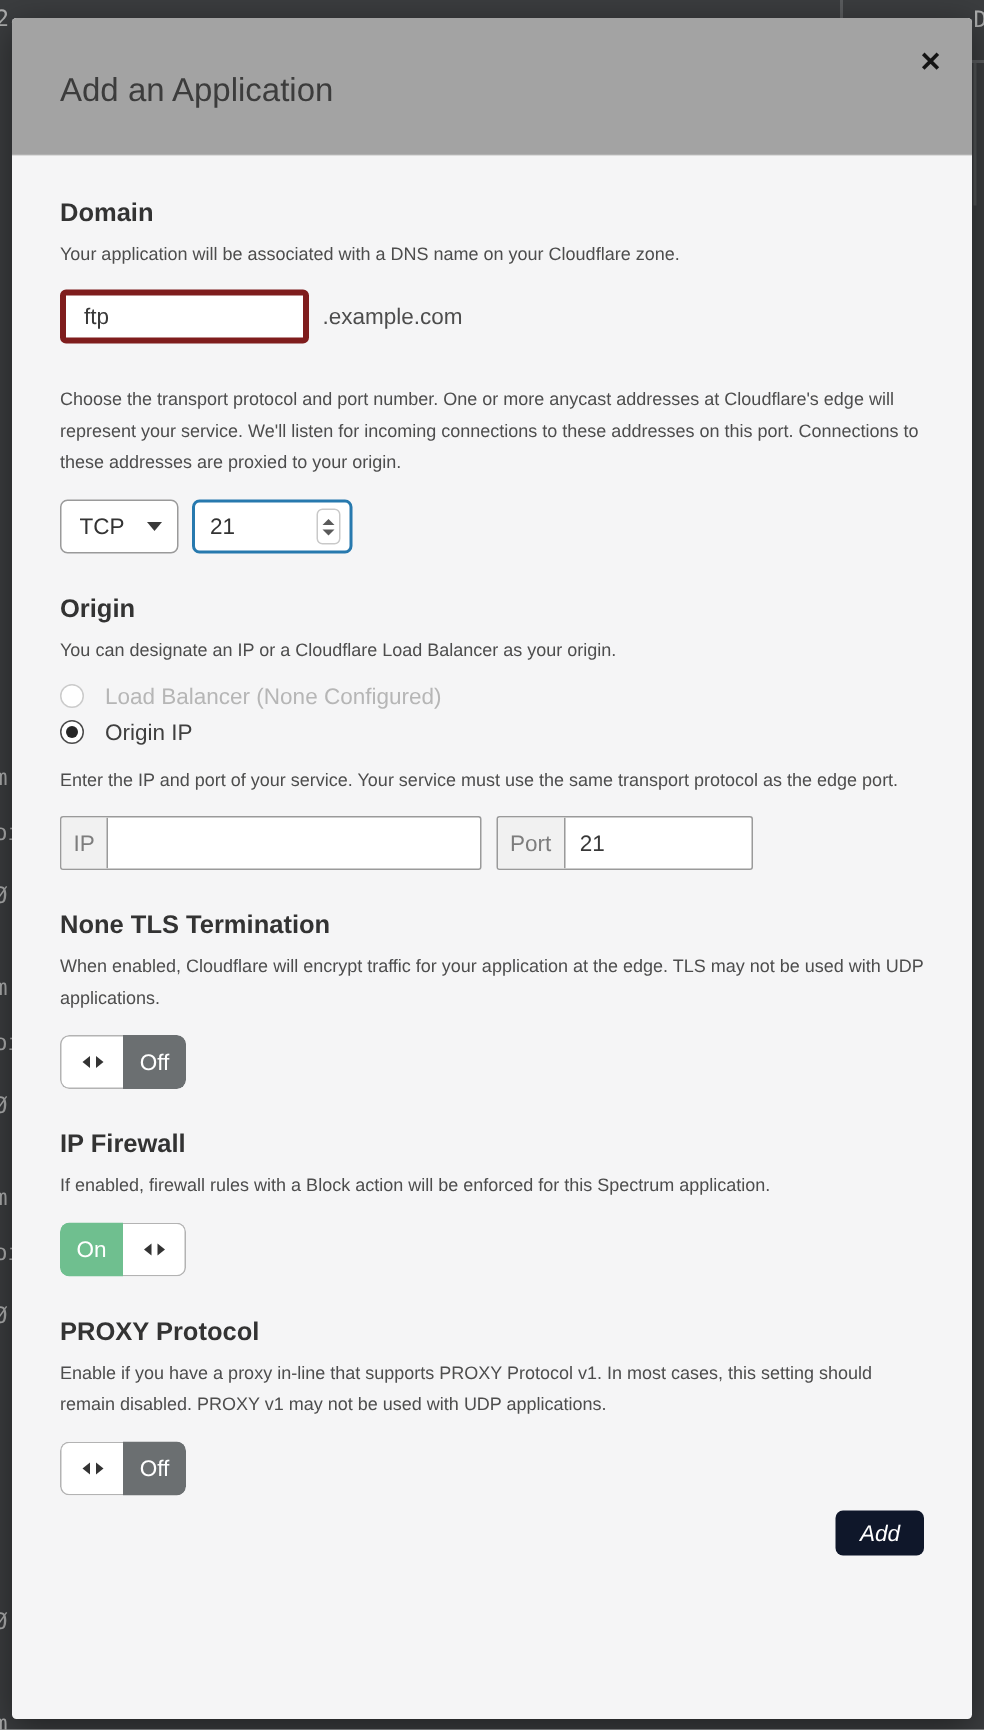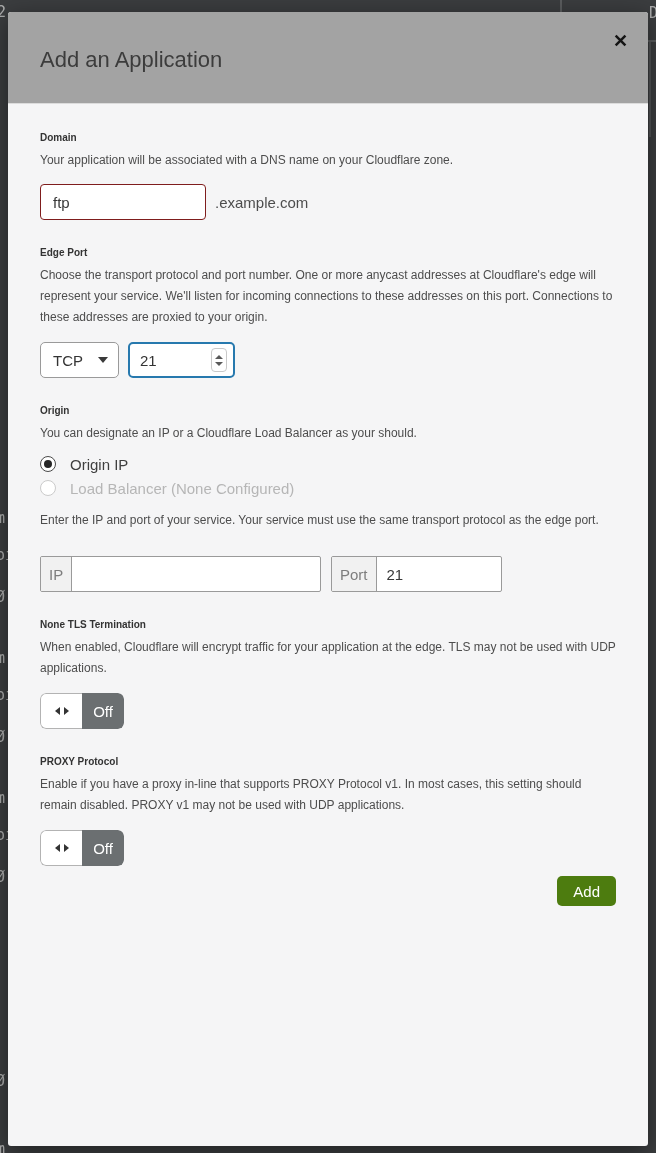--- a/index.html
+++ b/index.html
@@ -46,27 +46,27 @@
   .close-btn {
     position: absolute; top: 16px; right: 14px;
     font-size: 18px; font-weight: 700; color: #141414;
     background: none; border: none; cursor: pointer;
     padding: 4px 6px; line-height: 1;
     font-family: "Liberation Sans", sans-serif;
   }
   .modal-body { padding: 28px 32px 0 32px; flex: 1; }
 
   .section { margin-bottom: 27px; }
-  .section-heading { font-size: 10px; font-weight: 700; color: #333333; margin-bottom: 7px; }
+  .section-heading { font-size: 17px; font-weight: 700; color: #333333; margin-bottom: 7px; }
   .section-desc { font-size: 12px; color: #4d4d4d; line-height: 21px; margin-bottom: 13px; max-width: 576px; }
 
   
   .text-input {
     height: 36px;
-    border: 1px solid #7f1d1d;
+    border: 4px solid #7f1d1d;
     border-radius: 4px;
     background: #fff;
     font-size: 15px; color: #383838;
     padding: 0 12px;
     font-family: "Liberation Sans", sans-serif;
     outline: none;
   }
   .domain-row { display: flex; align-items: center; }
   .domain-input { width: 166px; }
   .domain-suffix { margin-left: 9px; font-size: 15px; color: #4d4d4d; }
@@ -122,21 +122,21 @@
   .radio-outer.disabled { border-color: #cbcbcb; }
   .radio-label { margin-left: 14px; font-size: 15px; color: #3f3f3f; }
   .radio-label.disabled { color: #b6b6b6; }
   .radio-row.disabled { cursor: default; }
 
   
   .ip-row { display: flex; gap: 10px; }
   .input-group {
     display: flex; height: 36px;
     border: 1px solid #9a9a9a; border-radius: 2px;
-    background: #fff; align-items: stretch; overflow: hidden; margin-top: 12px;
+    background: #fff; align-items: stretch; overflow: hidden;
   }
   .ip-group { width: 281px; }
   .port-group { width: 171px; }
   .input-prefix {
     background: #f1f1f1; color: #7d7d7d; font-size: 15px;
     display: flex; align-items: center;
     padding: 0 8px; border-right: 1px solid #9a9a9a; flex: none;
   }
   .input-value-field {
     border: none; outline: none; background: transparent;
@@ -161,26 +161,27 @@
   .knob-right { border-radius: 0 6px 6px 0; border-left: none; }
   .seg-off { background: #6b6f71; color: #ffffff; border-radius: 0 6px 6px 0; }
   .seg-on  { background: #6fbf8f; color: #ffffff; border-radius: 6px 0 0 6px; }
   .arrows { display: flex; gap: 4px; align-items: center; }
   .arr-l { width:0; height:0; border-top:4px solid transparent; border-bottom:4px solid transparent; border-right:5px solid #333; }
   .arr-r { width:0; height:0; border-top:4px solid transparent; border-bottom:4px solid transparent; border-left:5px solid #333; }
 
   
   .footer-row { display: flex; justify-content: flex-end; margin-top: 10px; padding-bottom: 34px; }
   .add-btn {
-    background: #4d7c0f; color: #fff;
+    background: #0f172a; color: #fff;
     border: none; border-radius: 5px;
     height: 30px; padding: 0 16px;
     font-size: 15px; font-weight: 400;
     font-family: "Liberation Sans", sans-serif;
     cursor: pointer;
+    font-style: italic;
   }
 </style>
 </head>
 <body>
 
 <div id="overlay-layer">
   <div class="bg-corner-box"></div>
   <div class="bg-vline"></div>
 <span class="bg-glyph" style="left: -3px; top: 3px;">2</span>
     <span class="bg-glyph" style="left: 649px; top: 4px;">D</span>
@@ -209,48 +210,47 @@
     <div class="section">
       <div class="section-heading">Domain</div>
       <div class="section-desc">Your application will be associated with a DNS name on your Cloudflare zone.</div>
       <div class="domain-row">
         <input class="text-input domain-input" type="text" value="ftp" style="">
         <span class="domain-suffix">.example.com</span>
       </div>
     </div>
 
     <div class="section">
-      <div class="section-heading">Edge Port</div>
       <div class="section-desc">Choose the transport protocol and port number. One or more anycast addresses at Cloudflare's edge will represent your service. We'll listen for incoming connections to these addresses on this port. Connections to these addresses are proxied to your origin.</div>
       <div class="edgeport-row">
         <div class="select">
           <span>TCP</span>
           <span class="caret-down"></span>
         </div>
         <div class="port-input-wrap">
           <input class="port-input-field" type="text" value="21" style="">
           <div class="stepper">
             <span class="tri-up"></span>
             <span class="tri-down"></span>
           </div>
         </div>
       </div>
     </div>
 
     <div class="section">
       <div class="section-heading">Origin</div>
-      <div class="section-desc" style="margin-bottom:8px;">You can designate an IP or a Cloudflare Load Balancer as your should.</div>
+      <div class="section-desc" style="margin-bottom:8px;">You can designate an IP or a Cloudflare Load Balancer as your origin.</div>
       <div class="radio-group">
+        <div class="radio-row disabled">
+          <span class="radio-outer disabled"></span>
+          <span class="radio-label disabled">Load Balancer (None Configured)</span>
+        </div>
         <div class="radio-row">
           <span class="radio-outer checked"></span>
           <span class="radio-label">Origin IP</span>
-        </div>
-        <div class="radio-row disabled">
-          <span class="radio-outer disabled"></span>
-          <span class="radio-label disabled">Load Balancer (None Configured)</span>
         </div>
       </div>
       <div class="section-desc">Enter the IP and port of your service. Your service must use the same transport protocol as the edge port.</div>
       <div class="ip-row">
         <div class="input-group ip-group">
           <span class="input-prefix">IP</span>
         </div>
         <div class="input-group port-group">
           <span class="input-prefix">Port</span>
           <input class="input-value-field" type="text" value="21" style="">
@@ -265,20 +265,33 @@
         <span class="seg seg-knob knob-left">
           <span class="arrows">
             <span class="arr-l"></span>
               <span class="arr-r"></span>
           </span>
         </span>
         <span class="seg seg-off">Off</span>
       </div>
     </div>
 
+    <div class="section">
+      <div class="section-heading">IP Firewall</div>
+      <div class="section-desc">If enabled, firewall rules with a Block action will be enforced for this Spectrum application.</div>
+      <div class="toggle">
+        <span class="seg seg-on">On</span>
+        <span class="seg seg-knob knob-right">
+          <span class="arrows">
+            <span class="arr-l"></span>
+              <span class="arr-r"></span>
+          </span>
+        </span>
+      </div>
+    </div>
 
     <div class="section" style="margin-bottom:0;">
       <div class="section-heading">PROXY Protocol</div>
       <div class="section-desc">Enable if you have a proxy in-line that supports PROXY Protocol v1. In most cases, this setting should remain disabled. PROXY v1 may not be used with UDP applications.</div>
       <div class="toggle">
         <span class="seg seg-knob knob-left">
           <span class="arrows">
             <span class="arr-l"></span>
               <span class="arr-r"></span>
           </span>

